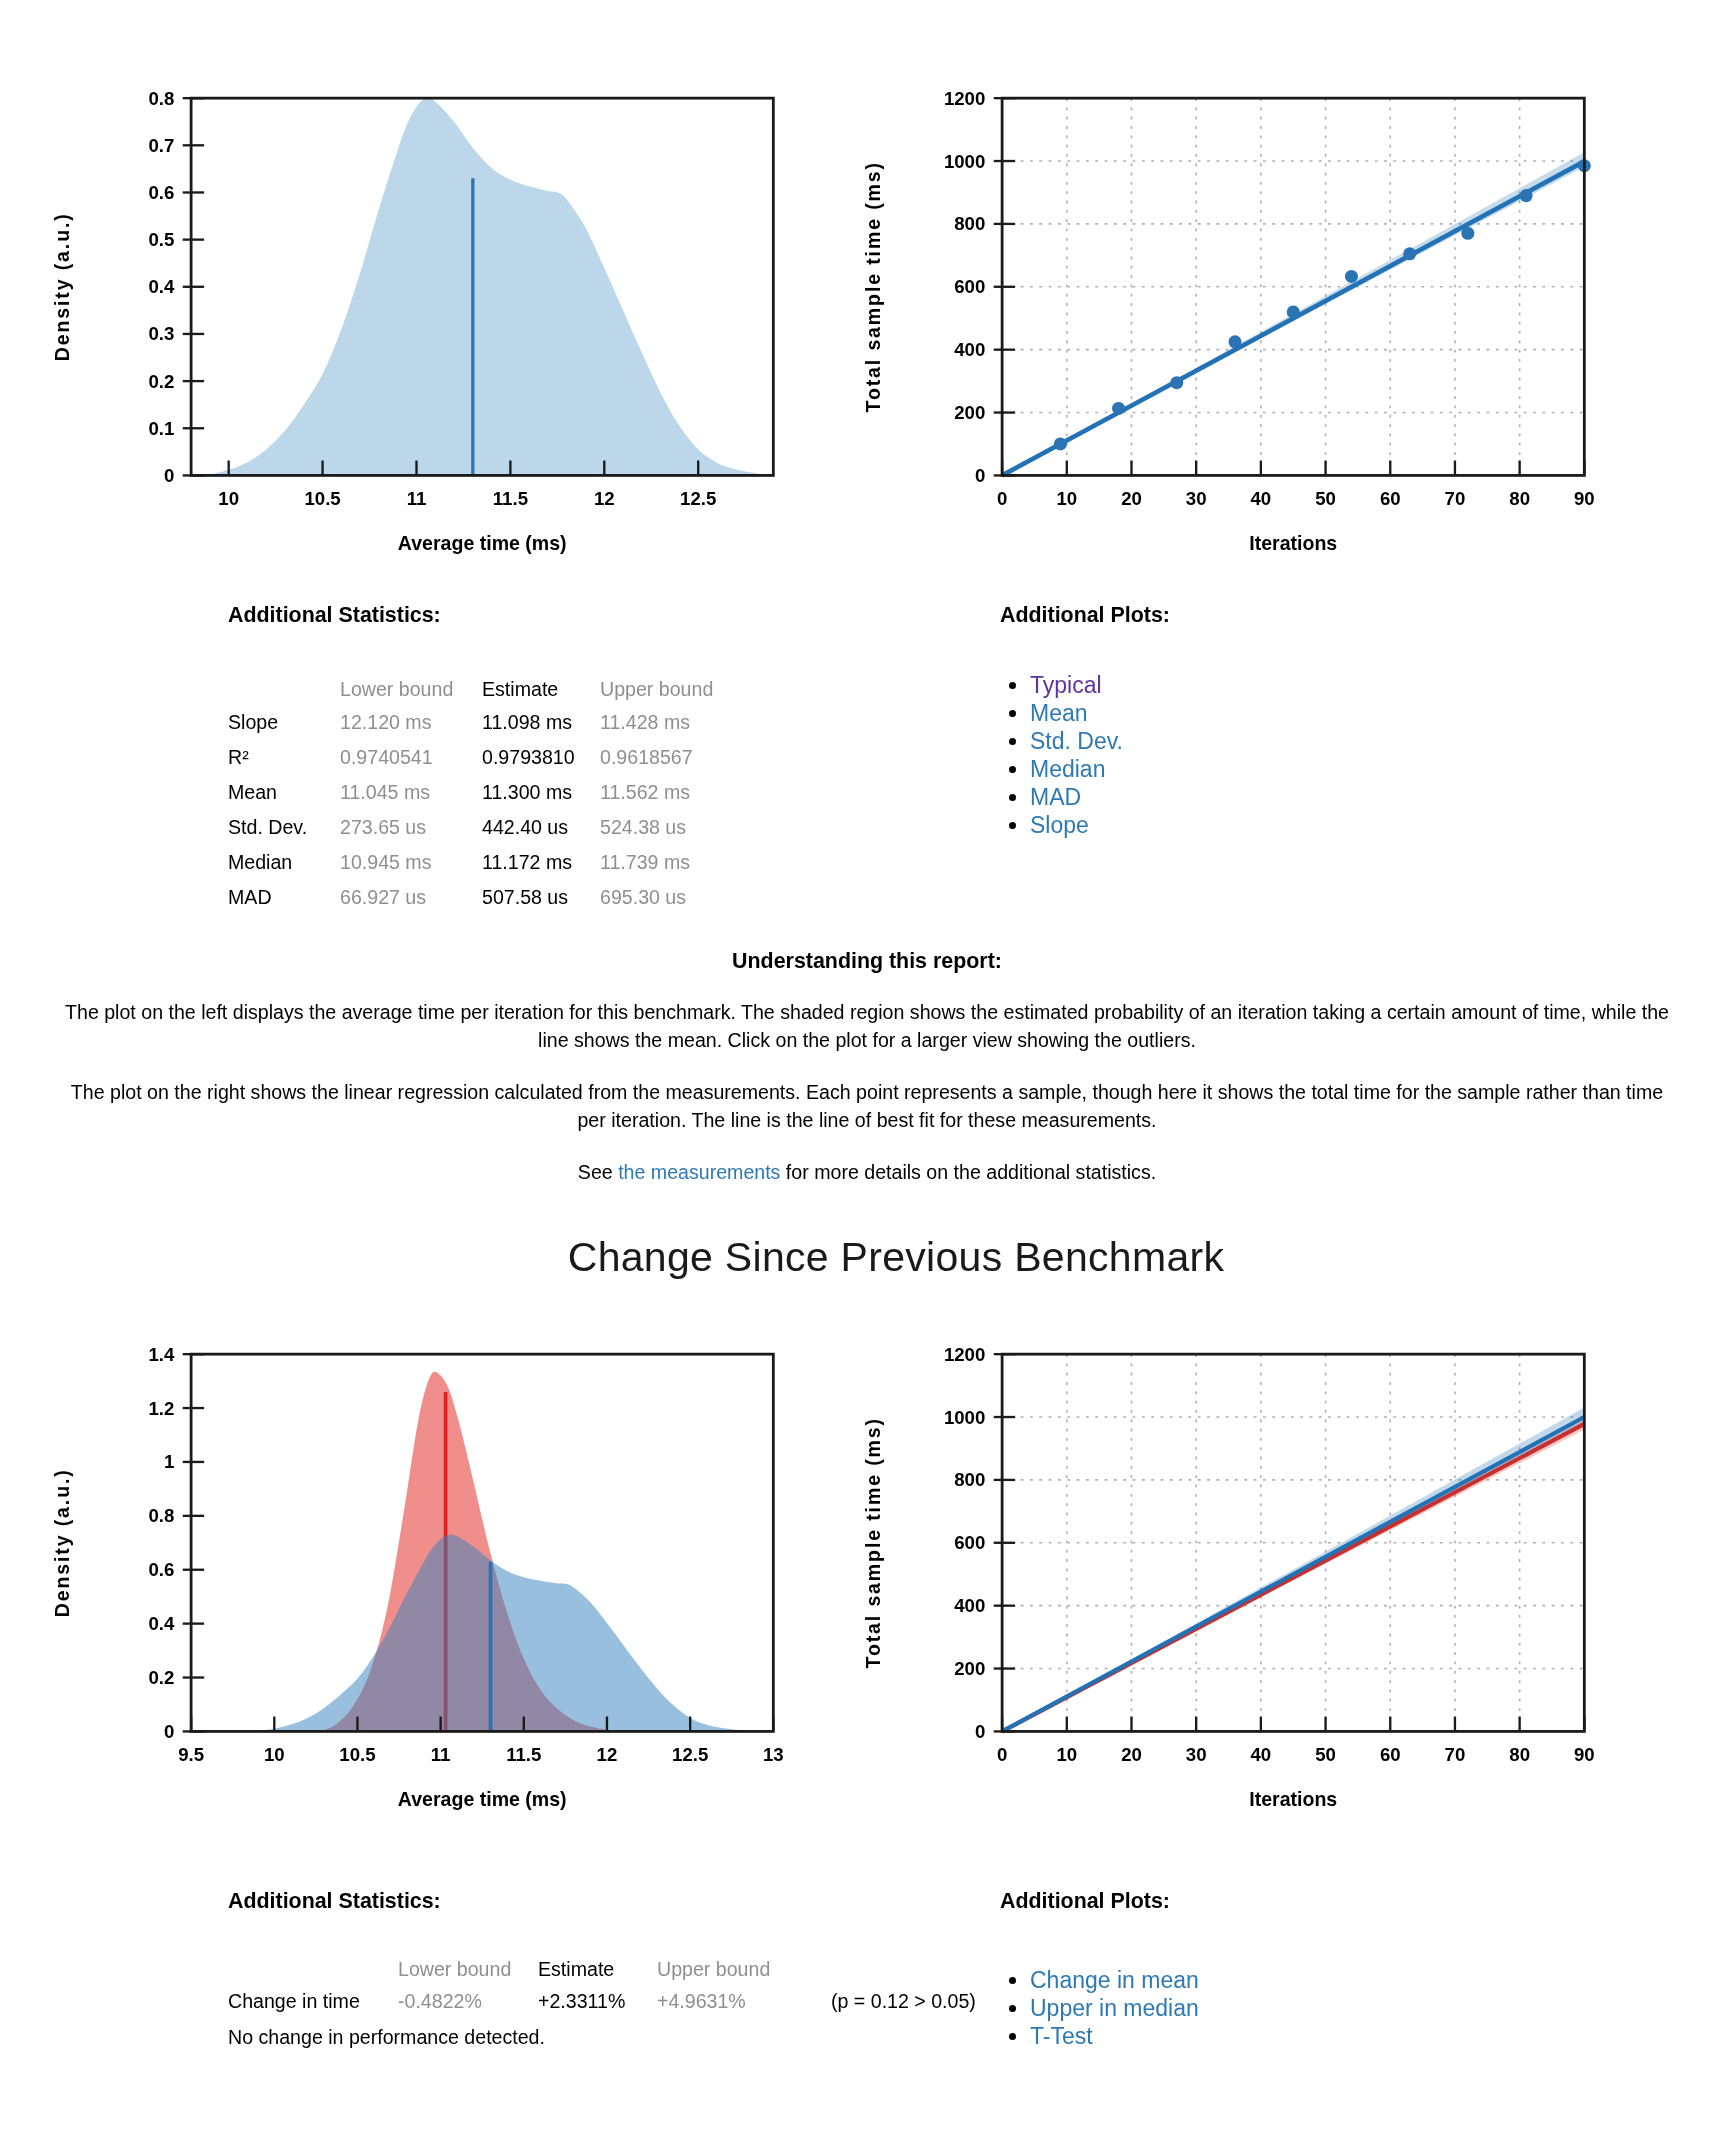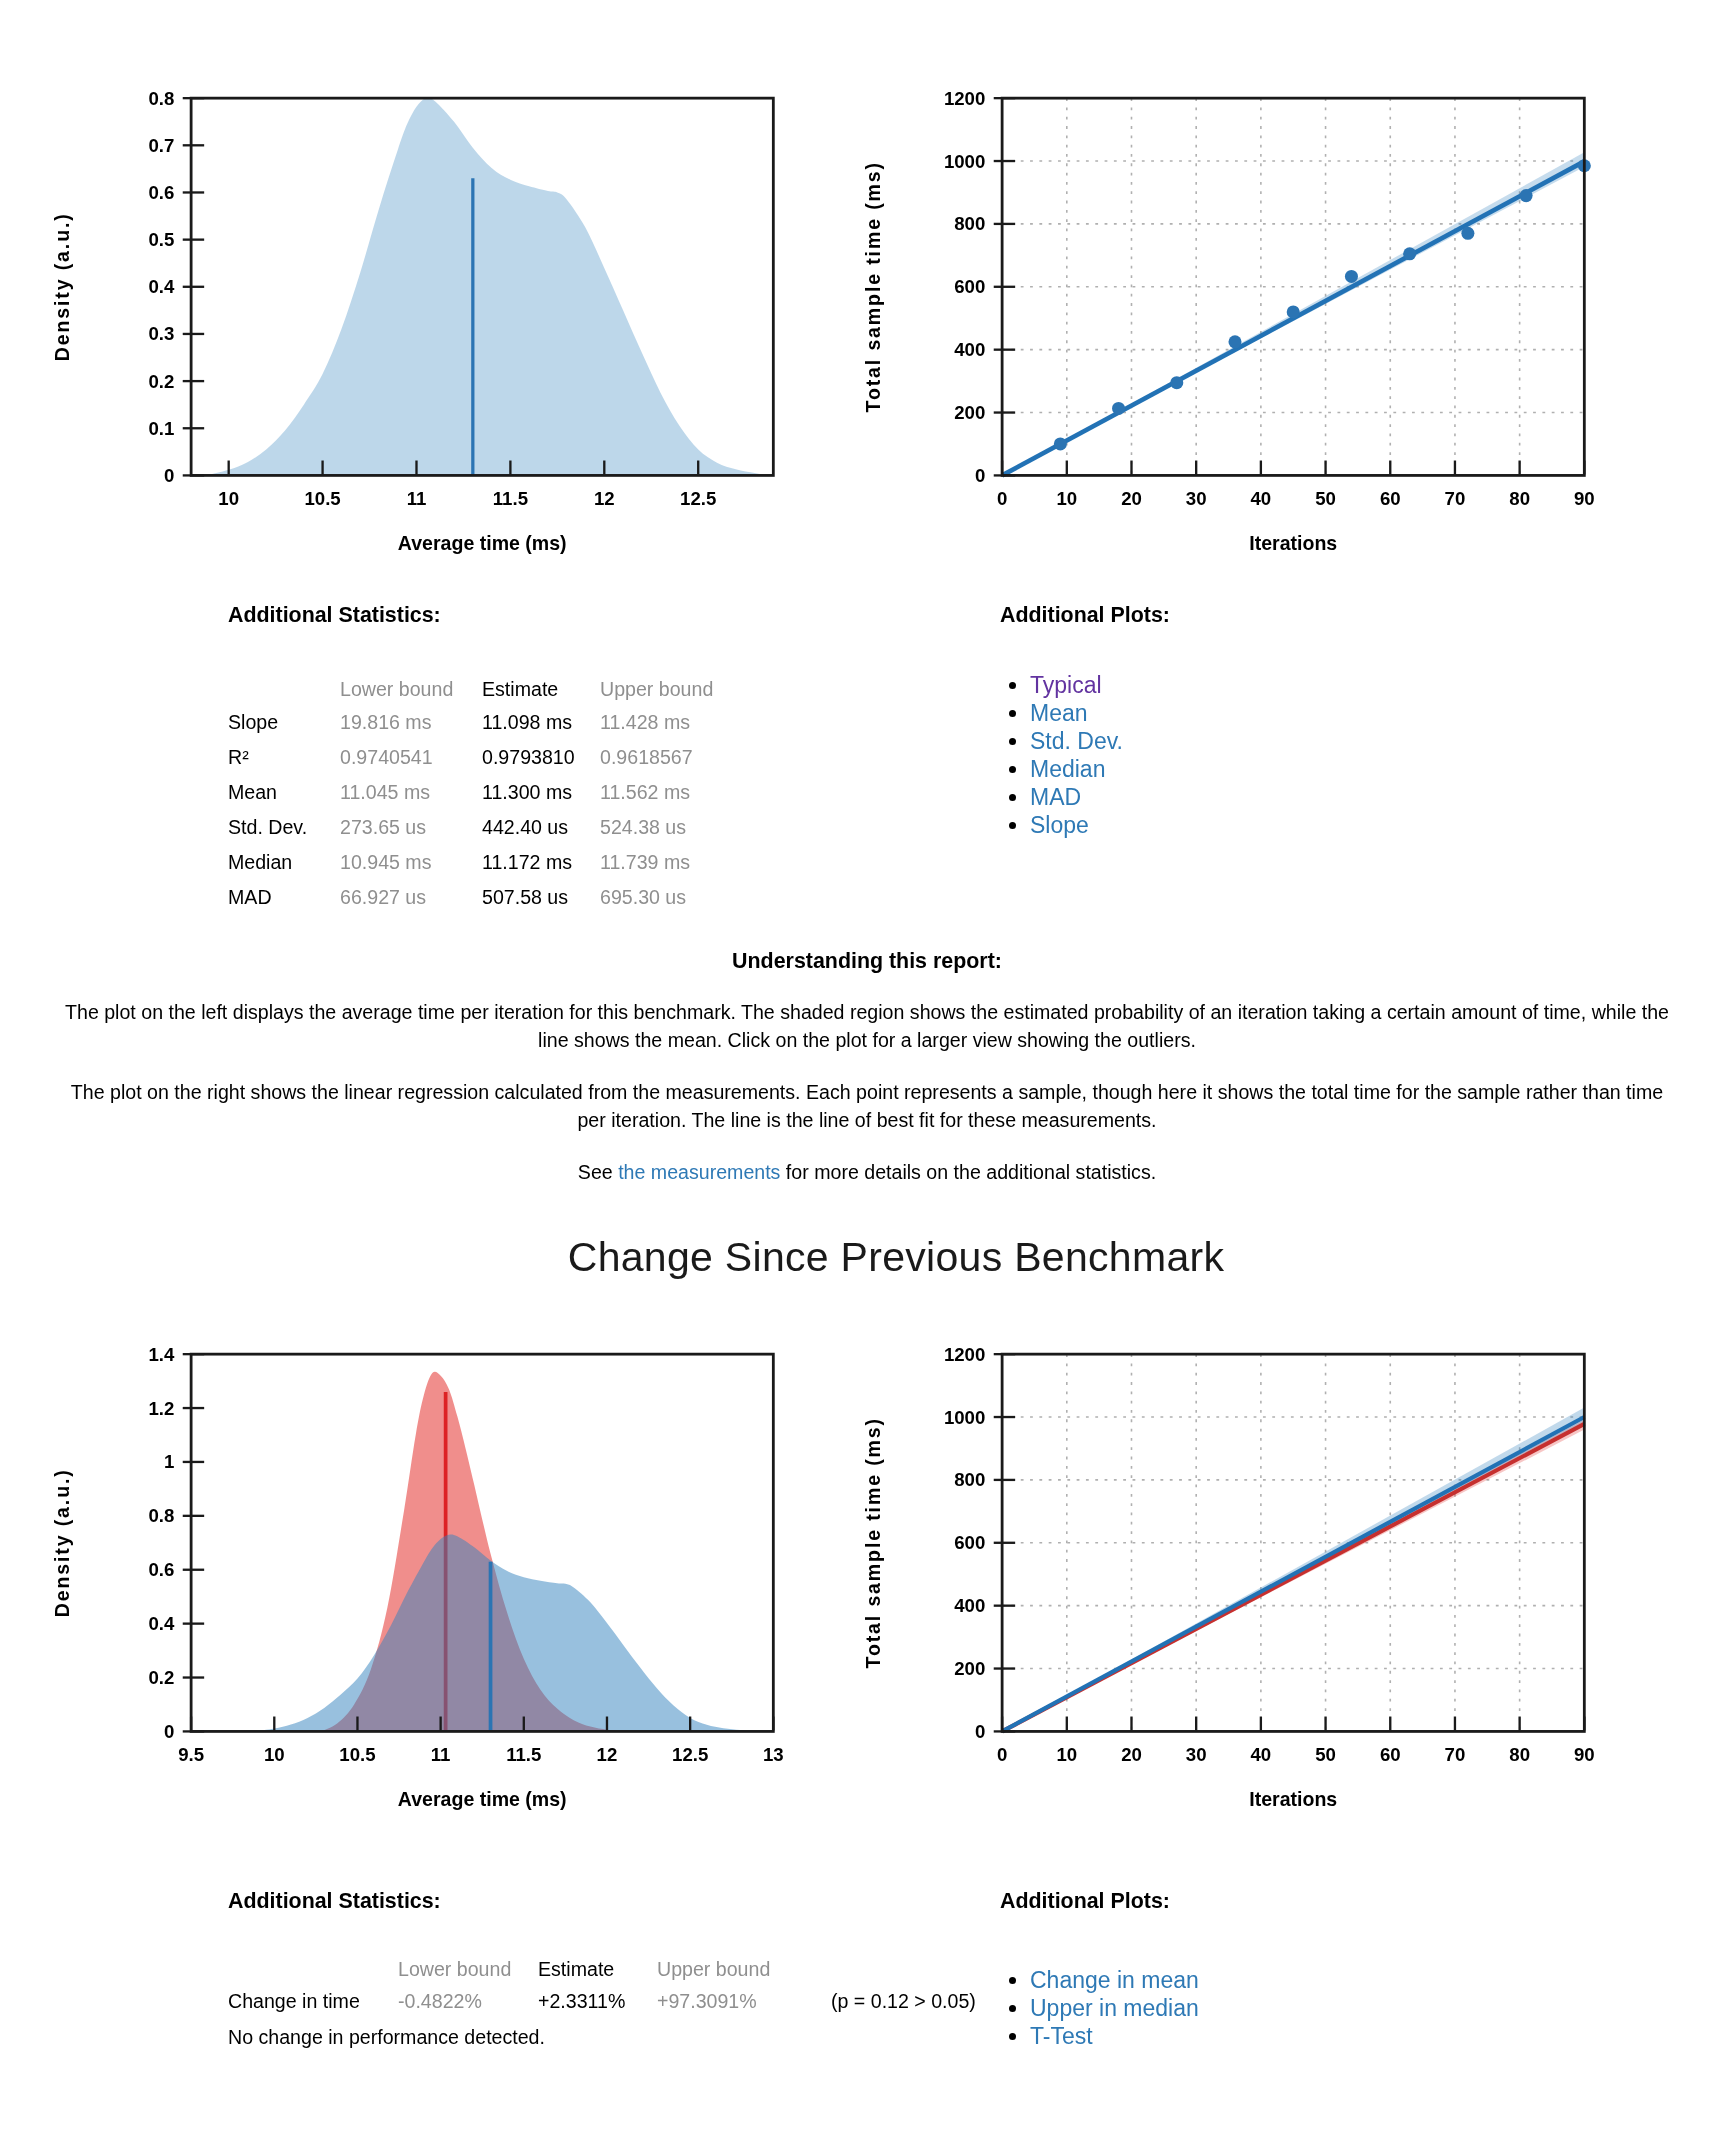--- a/index.html
+++ b/index.html
@@ -174,21 +174,21 @@
 
   <section class="stats-row">
     <div class="stats-col">
       <h3>Additional Statistics:</h3>
       <div class="stats-grid">
           <div class="hdr"></div>
           <div class="hdr gray">Lower bound</div>
           <div class="hdr">Estimate</div>
           <div class="hdr gray">Upper bound</div>
           <div>Slope</div>
-          <div class="gray">19.816 ms</div>
+          <div class="gray">12.120 ms</div>
           <div>11.098 ms</div>
           <div class="gray">11.428 ms</div>
           <div>R²</div>
           <div class="gray">0.9740541</div>
           <div>0.9793810</div>
           <div class="gray">0.9618567</div>
           <div>Mean</div>
           <div class="gray">11.045 ms</div>
           <div>11.300 ms</div>
           <div class="gray">11.562 ms</div>
@@ -337,21 +337,21 @@
       <h3>Additional Statistics:</h3>
       <div class="stats2-grid">
         <div></div>
         <div class="hdr gray">Lower bound</div>
         <div class="hdr">Estimate</div>
         <div class="hdr gray">Upper bound</div>
         <div></div>
         <div>Change in time</div>
         <div class="gray">-0.4822%</div>
         <div>+2.3311%</div>
-        <div class="gray">+97.3091%</div>
+        <div class="gray">+4.9631%</div>
         <div class="pv">(p = 0.12 &gt; 0.05)</div>
       </div>
       <p class="conclusion">No change in performance detected.</p>
     </div>
     <div class="plots-col">
       <h3>Additional Plots:</h3>
       <ul class="plot-links second">
           <li><a href="#">Change in mean</a></li>
           <li><a href="#">Upper in median</a></li>
           <li><a href="#">T-Test</a></li>

